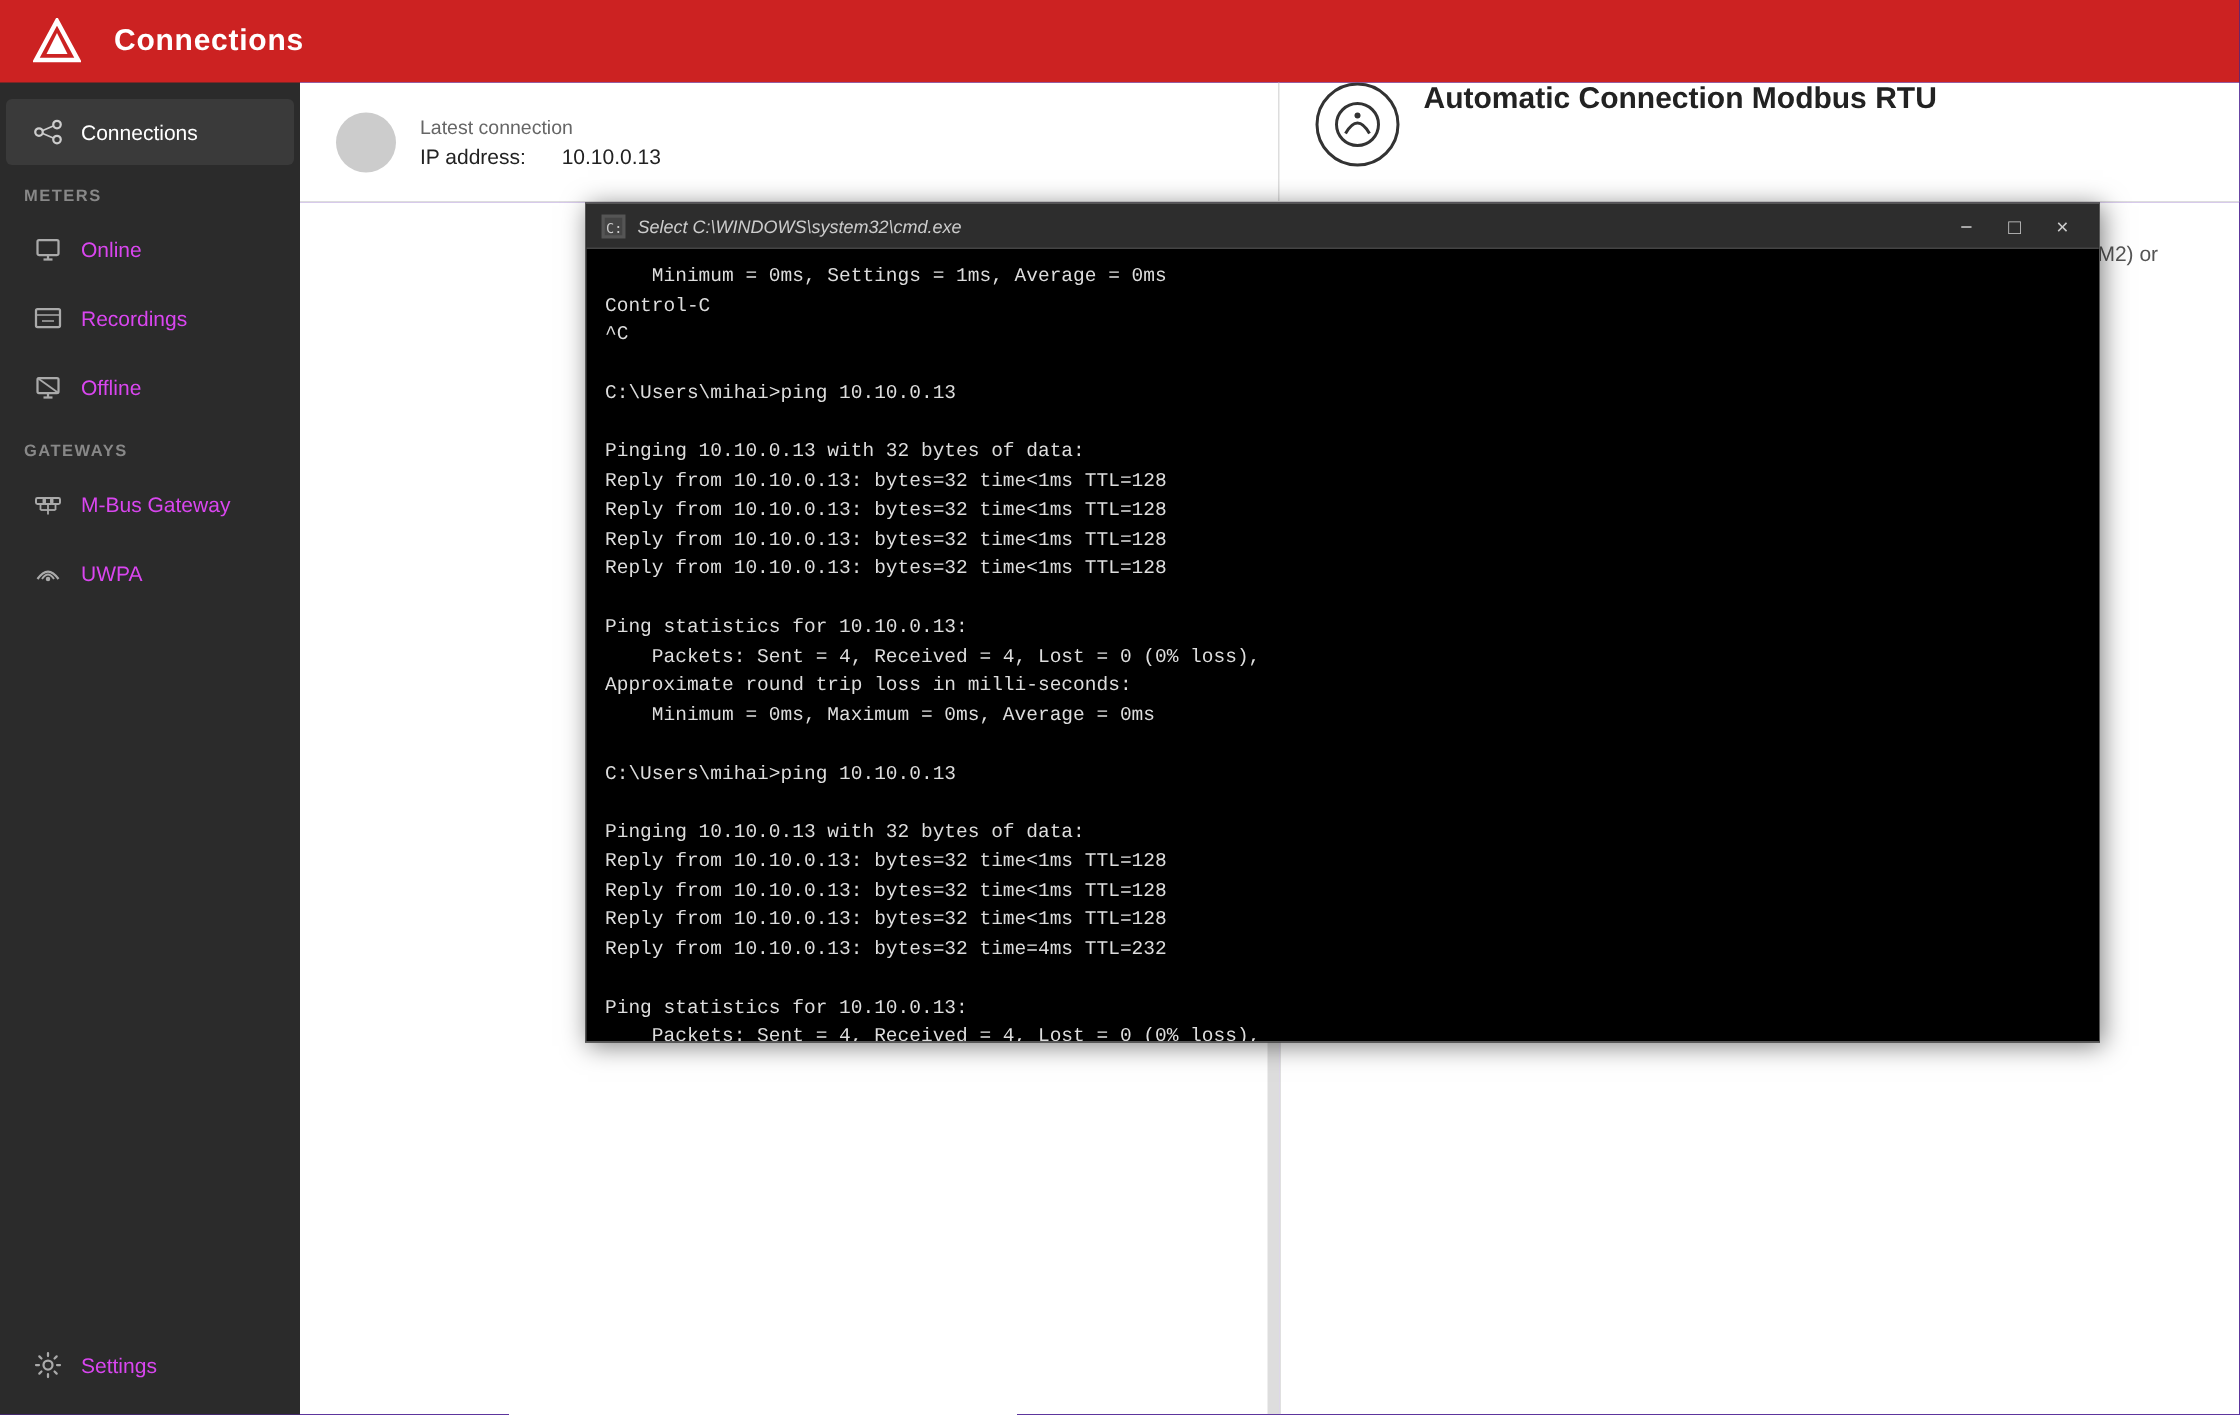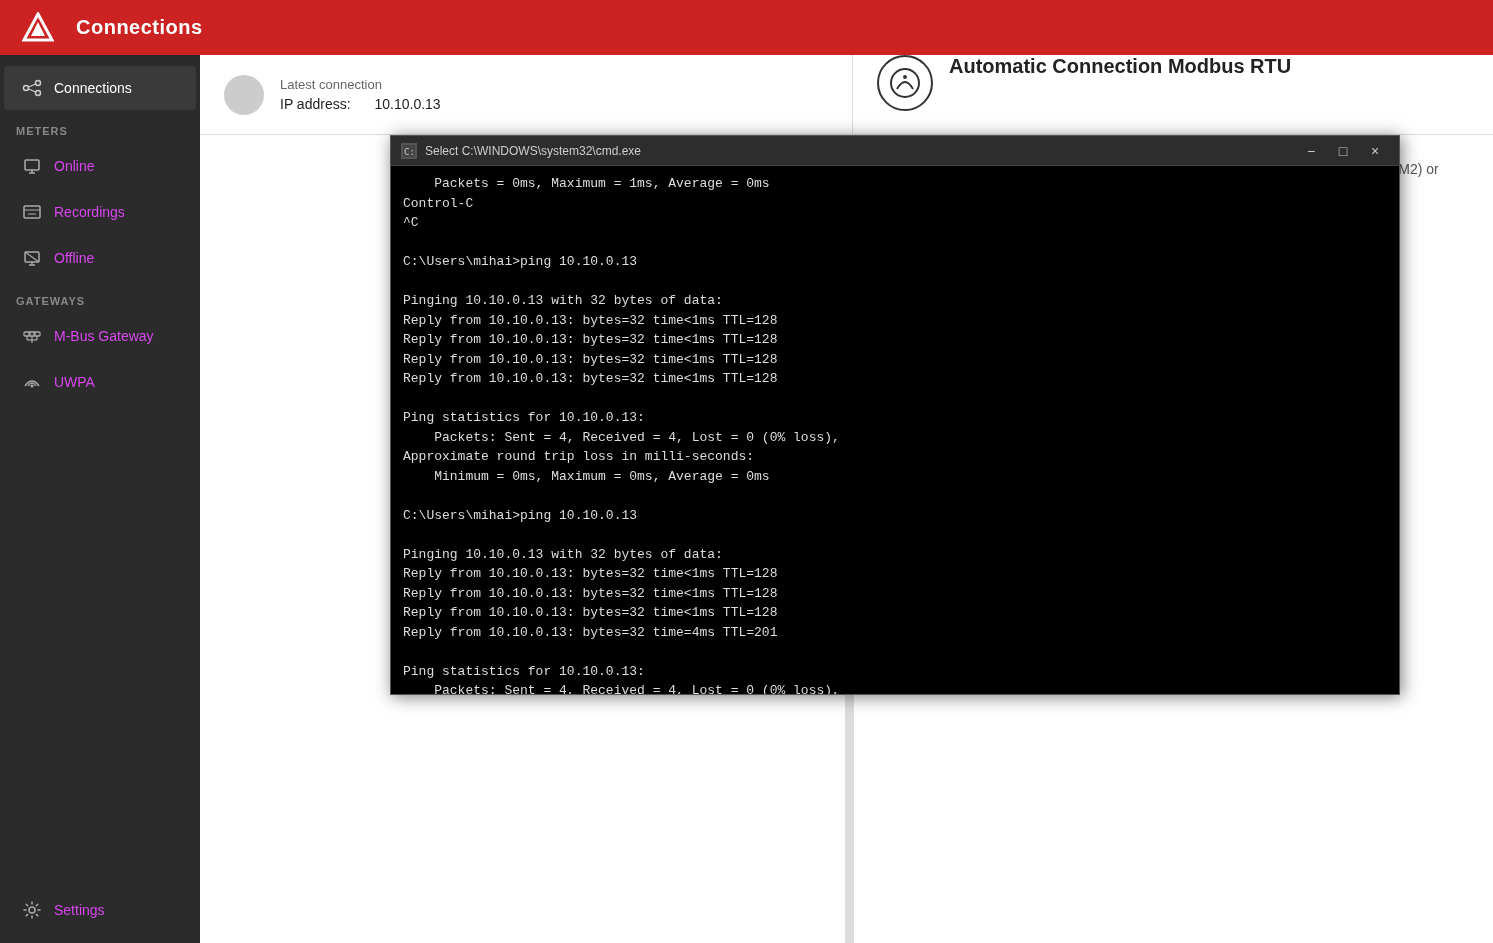--- a/index.html
+++ b/index.html
@@ -124,20 +124,21 @@
       width: 16px; height: 16px;
       background: #555;
       margin-right: 8px;
       display: flex; align-items: center; justify-content: center;
       flex-shrink: 0;
     }
     .terminal-titlebar-title {
       color: #ccc;
       font-size: 12px;
       flex: 1;
+      font-style: italic;
     }
     .terminal-titlebar-btns {
       display: flex;
       gap: 4px;
     }
     .terminal-btn {
       width: 28px; height: 22px;
       background: transparent;
       border: none;
       color: #ccc;
@@ -395,21 +396,21 @@
           </div>
           <span class="terminal-titlebar-title">Select C:\WINDOWS\system32\cmd.exe</span>
           <div class="terminal-titlebar-btns">
             <button class="terminal-btn">−</button>
             <button class="terminal-btn">□</button>
             <button class="terminal-btn close">×</button>
           </div>
         </div>
 
         <div class="terminal-content" id="terminal-body" style="position: relative;">
-            <div class="terminal-line">    Packets = 0ms, Maximum = 1ms, Average = 0ms</div>
+            <div class="terminal-line">    Minimum = 0ms, Settings = 1ms, Average = 0ms</div>
             <div class="terminal-line">Control-C</div>
             <div class="terminal-line">^C</div>
             <div class="terminal-line">&nbsp;</div>
             <div class="terminal-line">C:\Users\mihai&gt;ping 10.10.0.13</div>
             <div class="terminal-line">&nbsp;</div>
             <div class="terminal-line">Pinging 10.10.0.13 with 32 bytes of data:</div>
             <div class="terminal-line">Reply from 10.10.0.13: bytes=32 time&lt;1ms TTL=128</div>
             <div class="terminal-line">Reply from 10.10.0.13: bytes=32 time&lt;1ms TTL=128</div>
             <div class="terminal-line">Reply from 10.10.0.13: bytes=32 time&lt;1ms TTL=128</div>
             <div class="terminal-line">Reply from 10.10.0.13: bytes=32 time&lt;1ms TTL=128</div>
@@ -418,21 +419,21 @@
             <div class="terminal-line">    Packets: Sent = 4, Received = 4, Lost = 0 (0% loss),</div>
             <div class="terminal-line">Approximate round trip loss in milli-seconds:</div>
             <div class="terminal-line">    Minimum = 0ms, Maximum = 0ms, Average = 0ms</div>
             <div class="terminal-line">&nbsp;</div>
             <div class="terminal-line">C:\Users\mihai&gt;ping 10.10.0.13</div>
             <div class="terminal-line">&nbsp;</div>
             <div class="terminal-line">Pinging 10.10.0.13 with 32 bytes of data:</div>
             <div class="terminal-line">Reply from 10.10.0.13: bytes=32 time&lt;1ms TTL=128</div>
             <div class="terminal-line">Reply from 10.10.0.13: bytes=32 time&lt;1ms TTL=128</div>
             <div class="terminal-line">Reply from 10.10.0.13: bytes=32 time&lt;1ms TTL=128</div>
-            <div class="terminal-line">Reply from 10.10.0.13: bytes=32 time=4ms TTL=201</div>
+            <div class="terminal-line">Reply from 10.10.0.13: bytes=32 time=4ms TTL=232</div>
             <div class="terminal-line">&nbsp;</div>
             <div class="terminal-line">Ping statistics for 10.10.0.13:</div>
             <div class="terminal-line">    Packets: Sent = 4, Received = 4, Lost = 0 (0% loss),</div>
           </div>
       </div>
     </div>
 
   </div>
 
 </div>

